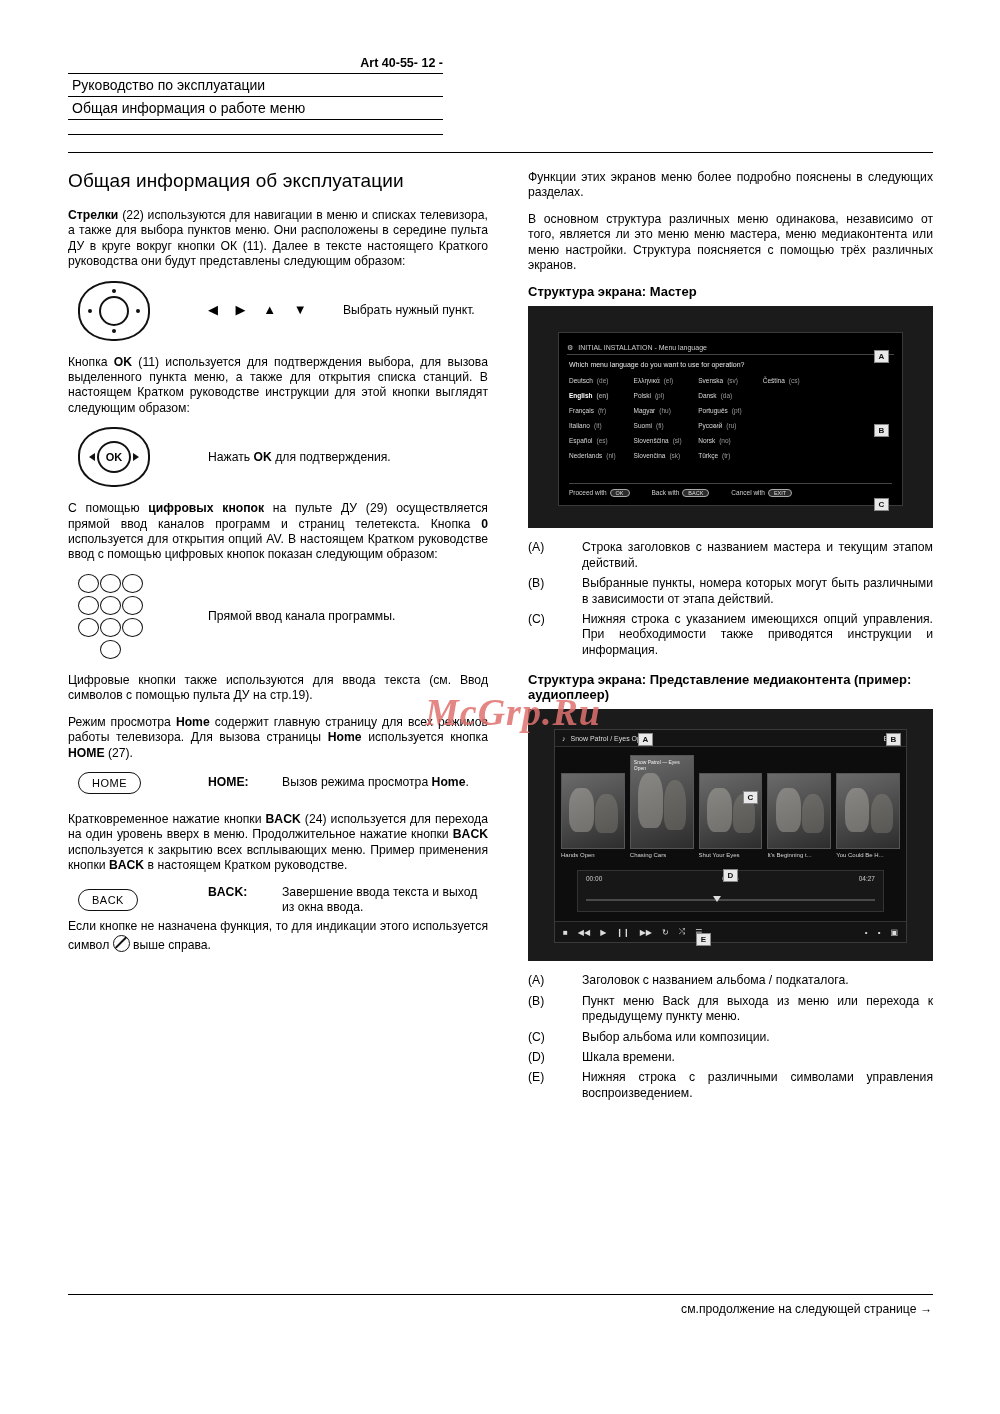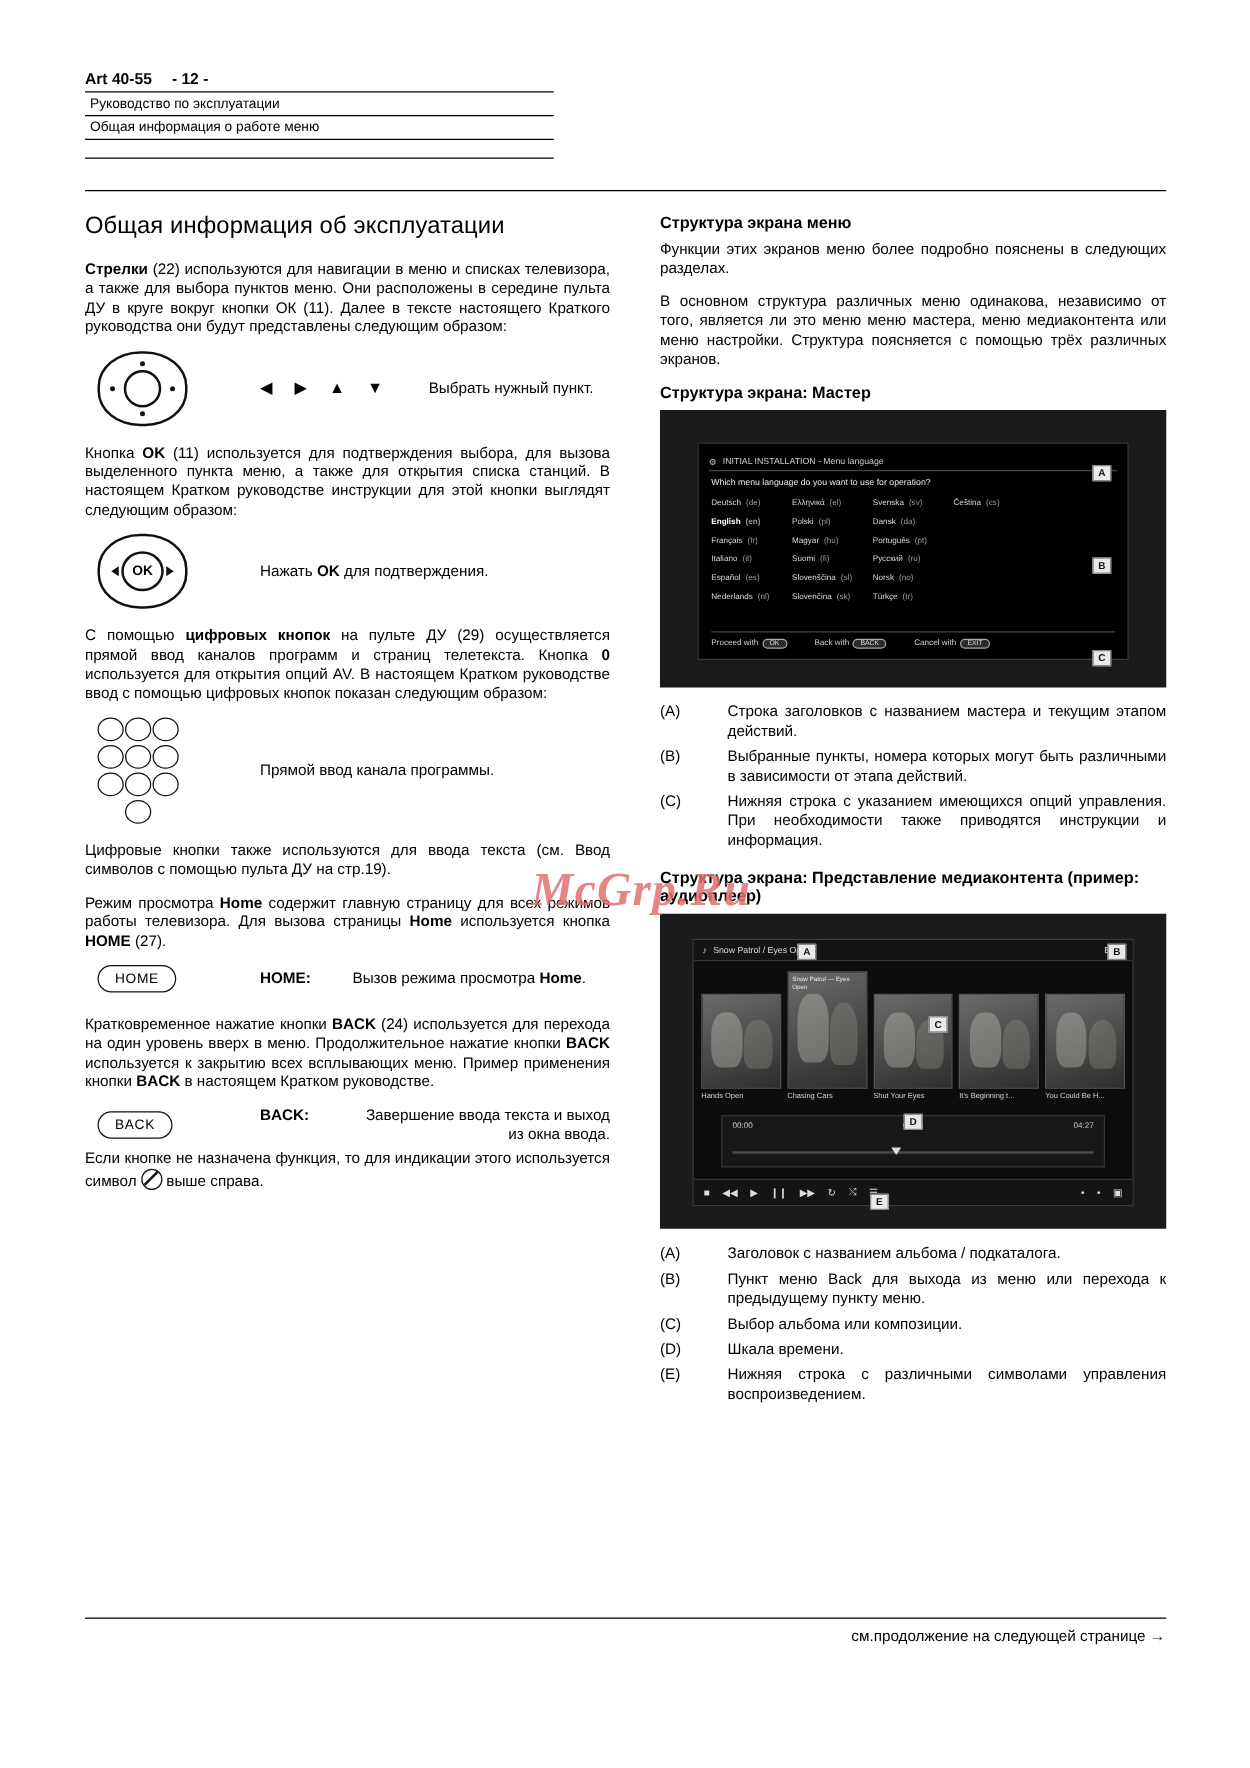--- a/index.html
+++ b/index.html
@@ -1,22 +1,22 @@
 <!DOCTYPE html>
 <html><head>
 <meta charset="utf-8">
 <style>
   html,body{margin:0;padding:0;background:#ffffff;}
   body{width:1000px;height:1414px;font-family:"Liberation Sans",sans-serif;color:#000;position:relative;}
   .page{position:absolute;left:0;top:0;width:1000px;height:1414px;}
 
   
   .hdr{position:absolute;left:68px;top:56px;width:375px;}
-  .hdr-row1{display:flex;align-items:baseline;justify-content:flex-start;font-size:12.5px;font-weight:bold;padding-bottom:3px;gap:16px;}
-  .hdr-row{font-size:11px;padding:3px 2px 3px 4px;border-bottom:1px solid #000;}
+  .hdr-row1{display:flex;align-items:baseline;justify-content:flex-end;font-size:12.5px;font-weight:bold;padding-bottom:3px;}
+  .hdr-row{font-size:14px;padding:3px 2px 3px 4px;border-bottom:1px solid #000;}
   .hdr-row.first{border-top:1px solid #000;}
   .hdr-blank{height:14px;border-bottom:1px solid #000;}
   .rule-top{position:absolute;left:68px;top:152px;width:865px;border-top:1px solid #000;}
 
   
   .colL{position:absolute;left:68px;top:170px;width:420px;}
   .colR{position:absolute;left:528px;top:170px;width:405px;}
 
   h1.title{font-size:19px;font-weight:normal;margin:0 0 16px 0;letter-spacing:.1px;}
   h2.sub{font-size:13px;font-weight:bold;margin:0 0 7px 0;}
@@ -45,21 +45,21 @@
   .ringok .tr{right:9px;top:50%;margin-top:-4px;border-left:6px solid #111;}
 
   .numpad{display:grid;grid-template-columns:repeat(3,19px);grid-gap:3px 3px;}
   .numpad i{display:block;width:19px;height:17px;border:1.6px solid #111;border-radius:50%;}
   .numpad .last{grid-column:2;}
 
   .btnpill{border:1.6px solid #111;border-radius:13px;padding:4px 13px;font-size:11px;letter-spacing:.5px;}
 
   .deflist{display:flex;margin:0 0 5px 0;}
   .deflist .k{width:74px;flex:none;font-size:12.2px;font-weight:bold;}
-  .deflist .v{font-size:12.2px;line-height:15.4px;text-align:right;}
+  .deflist .v{font-size:12.2px;line-height:15.4px;}
 
   .nosign{display:inline-block;width:15px;height:15px;border:1.8px solid #111;border-radius:50%;position:relative;vertical-align:-3px;}
   .nosign:after{content:"";position:absolute;left:50%;top:-1px;width:1.8px;height:15px;background:#111;transform:rotate(45deg);transform-origin:center;margin-left:-.9px;}
 
   
   .shot{width:405px;background:#1b1b1b;position:relative;margin:4px 0 12px 0;}
   .shot1{height:222px;}
   .shot2{height:252px;}
   .marker{position:absolute;background:#e9e9e9;color:#111;border:1px solid #888;font-size:8px;width:13px;height:11px;line-height:11px;text-align:center;font-weight:bold;}
 
@@ -201,21 +201,20 @@
         <div class="v">Завершение ввода текста и выход из окна ввода.</div>
       </div>
     </div>
 
     <p><span>Если кнопке не назначена функция, то для индикации этого используется символ</span>
       <span class="nosign"></span>
       <span>выше справа.</span></p>
   </div>
 
   <div class="colR">
-    <h2 class="sub">Структура экрана меню</h2>
     <p>Функции этих экранов меню более подробно пояснены в следующих разделах.</p>
     <p>В основном структура различных меню одинакова, независимо от того, является ли это меню меню мастера, меню медиаконтента или меню настройки. Структура поясняется с помощью трёх различных экранов.</p>
 
     <h2 class="sub">Структура экрана: Мастер</h2>
 
     <div class="shot shot1">
       <div class="wz">
         <div class="wz-top">
           <span>⚙</span>
           <span>INITIAL INSTALLATION - Menu language</span>

